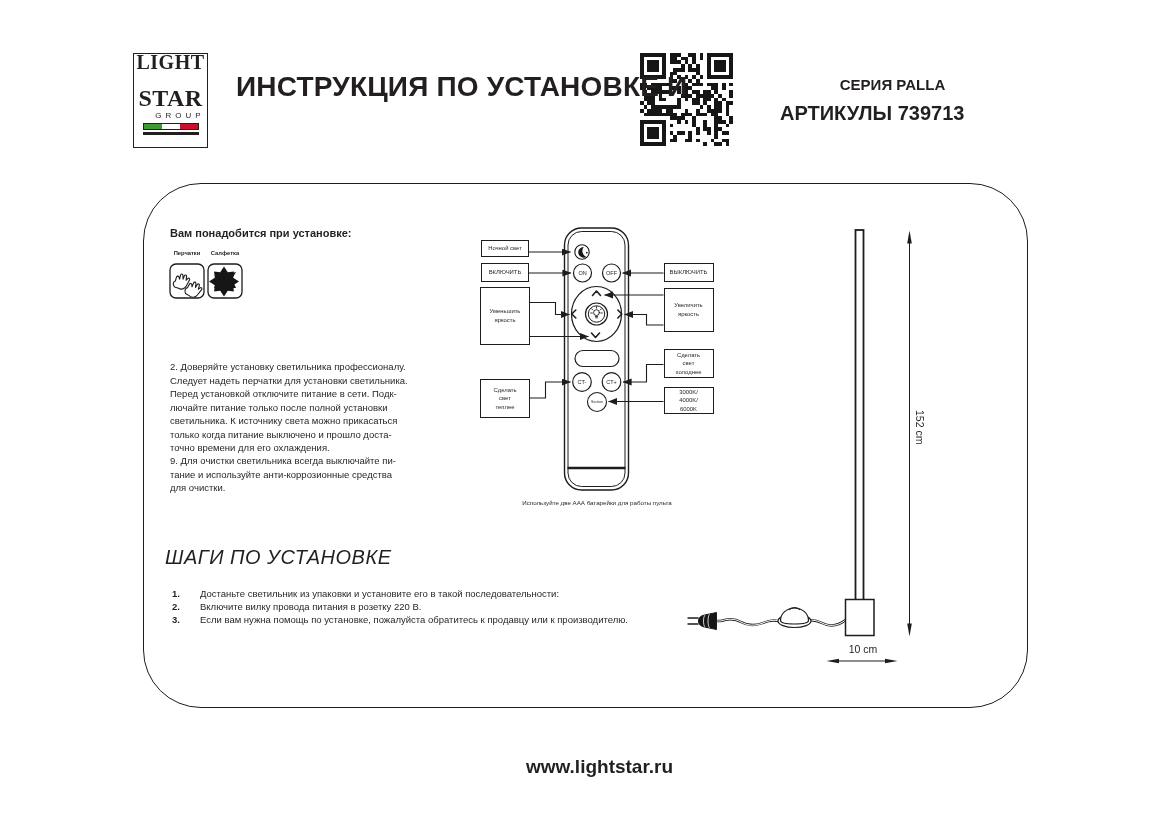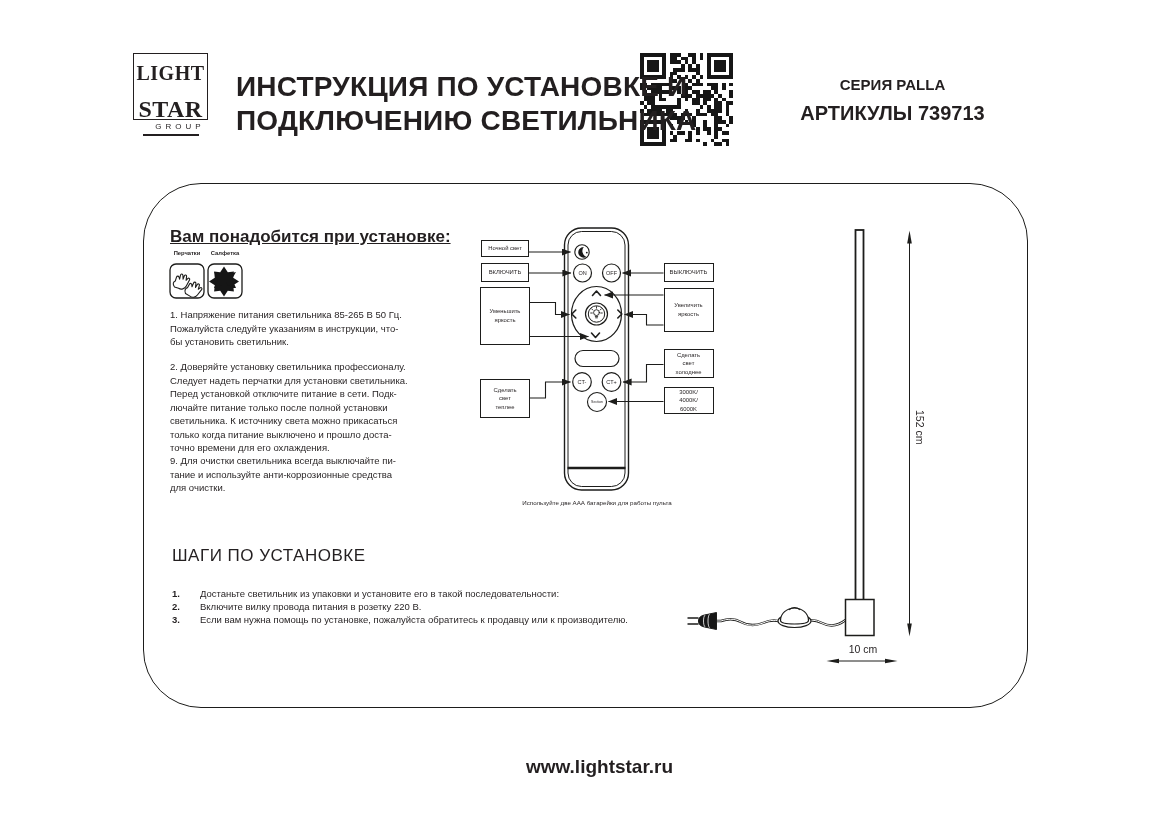--- a/index.html
+++ b/index.html
@@ -2,38 +2,38 @@
 <html><head>
 <meta charset="utf-8">
 <style>
   html,body{margin:0;padding:0;background:#fff;}
   #page{position:relative;width:1169px;height:826px;background:#ffffff;overflow:hidden;
         font-family:"Liberation Sans",sans-serif;color:#231f20;}
   .abs{position:absolute;}
   .pre{white-space:pre-line;}
   .ctr{display:flex;align-items:center;justify-content:center;text-align:center;}
   
-  .logo-box{left:133px;top:53px;width:75px;height:67px;border:1.5px solid #231f20;
-            display:flex;flex-direction:column;align-items:center;box-sizing:border-box;padding-top:11px;}
+  .logo-box{left:133px;top:53px;width:75px;height:95px;border:1.5px solid #231f20;
+            display:flex;flex-direction:column;align-items:center;box-sizing:border-box;padding-top:0;}
   .logo-l1{font-family:"Liberation Serif",serif;font-weight:bold;font-size:20px;line-height:.85;letter-spacing:.5px;}
   .logo-l2{font-family:"Liberation Serif",serif;font-weight:bold;font-size:24px;line-height:.92;letter-spacing:.5px;margin-top:16px;}
   .logo-l3{font-size:8px;letter-spacing:4px;margin-top:2px;margin-right:-4px;margin-left:15px;}
   .flag{margin-top:3px;width:56px;height:7px;border:.8px solid #231f20;display:flex;box-sizing:border-box;}
   .flag div{flex:1;}
   .flag-bar{width:56px;height:2.5px;background:#231f20;margin-top:2px;}
   .title{left:236px;top:70px;font-size:28px;font-weight:bold;line-height:1.22;letter-spacing:.2px;}
   .series{left:780px;top:76px;width:225px;text-align:center;font-size:15px;font-weight:bold;}
-  .articles{left:780px;top:102px;width:225px;text-align:center;font-size:20px;font-weight:bold;}
+  .articles{left:780px;top:102px;width:225px;text-align:left;font-size:20px;font-weight:bold;}
   
   .main-box{left:143px;top:183px;width:885px;height:525px;border:1.5px solid #1d1d1b;border-radius:58px;box-sizing:border-box;}
   
-  .needs-head{left:170px;top:227px;font-size:17px;font-weight:bold;text-decoration:underline;}
+  .needs-head{left:170px;top:227px;font-size:11px;font-weight:bold;}
   .tool-label{top:250px;font-size:5.8px;font-weight:bold;text-align:center;}
   .para{left:170px;width:252px;font-size:9.5px;line-height:1.43;}
-  .steps-head{left:172px;top:546px;font-size:17px;font-weight:400;letter-spacing:.5px;}
+  .steps-head{left:165px;top:546px;font-size:20px;font-weight:400;letter-spacing:.5px;font-style:italic;}
   .step-num{left:172px;width:20px;font-size:9.5px;font-weight:bold;}
   .step-txt{left:200px;width:640px;font-size:9.5px;}
   
   .callout{border:1px solid #1d1d1b;background:#fff;font-size:5.9px;line-height:1.45;box-sizing:border-box;}
   
   .btn-label{font-size:5.5px;text-align:center;}
   .caption{left:480px;top:499px;width:234px;text-align:center;font-size:6.2px;}
   .dim-v{left:910px;top:410px;width:16px;height:60px;writing-mode:vertical-rl;font-size:10.5px;}
   .dim-h{left:844px;top:643px;width:38px;text-align:center;font-size:10.5px;}
   .footer{left:15px;top:756px;width:1169px;text-align:center;font-size:19px;font-weight:bold;}
@@ -478,35 +478,31 @@
     <div class="flag">
       <div style="background:#3f9c35"></div>
         <div style="background:#ffffff"></div>
         <div style="background:#c8102e"></div>
     </div>
     <div class="flag-bar"></div>
   </div>
 
   <div class="abs title">
     <div>ИНСТРУКЦИЯ ПО УСТАНОВКЕ И</div>
-    <div>ПОДКЛЮЧЕНИЮ СВЕТИЛЬНИКА</div>
   </div>
 
   <div class="abs series">СЕРИЯ PALLA</div>
   <div class="abs articles">АРТИКУЛЫ 739713</div>
 
   <div class="abs main-box"></div>
 
   <div class="abs needs-head">Вам понадобится при установке:</div>
   <div class="abs tool-label" style="left:169px;width:36px;">Перчатки</div>
   <div class="abs tool-label" style="left:207px;width:36px;">Салфетка</div>
 
-  <div class="abs para pre" style="top:308px;">1. Напряжение питания светильника 85-265 В 50 Гц.
-Пожалуйста следуйте указаниям в инструкции, что-
-бы установить светильник.</div>
   <div class="abs para pre" style="top:360px;">2. Доверяйте установку светильника профессионалу.
 Следует надеть перчатки для установки светильника.
 Перед установкой отключите питание в сети. Подк-
 лючайте питание только после полной установки
 светильника. К источнику света можно прикасаться
 только когда питание выключено и прошло доста-
 точно времени для его охлаждения.</div>
   <div class="abs para pre" style="top:454px;">9. Для очистки светильника всегда выключайте пи-
 тание и используйте анти-коррозионные средства
 для очистки.</div>

